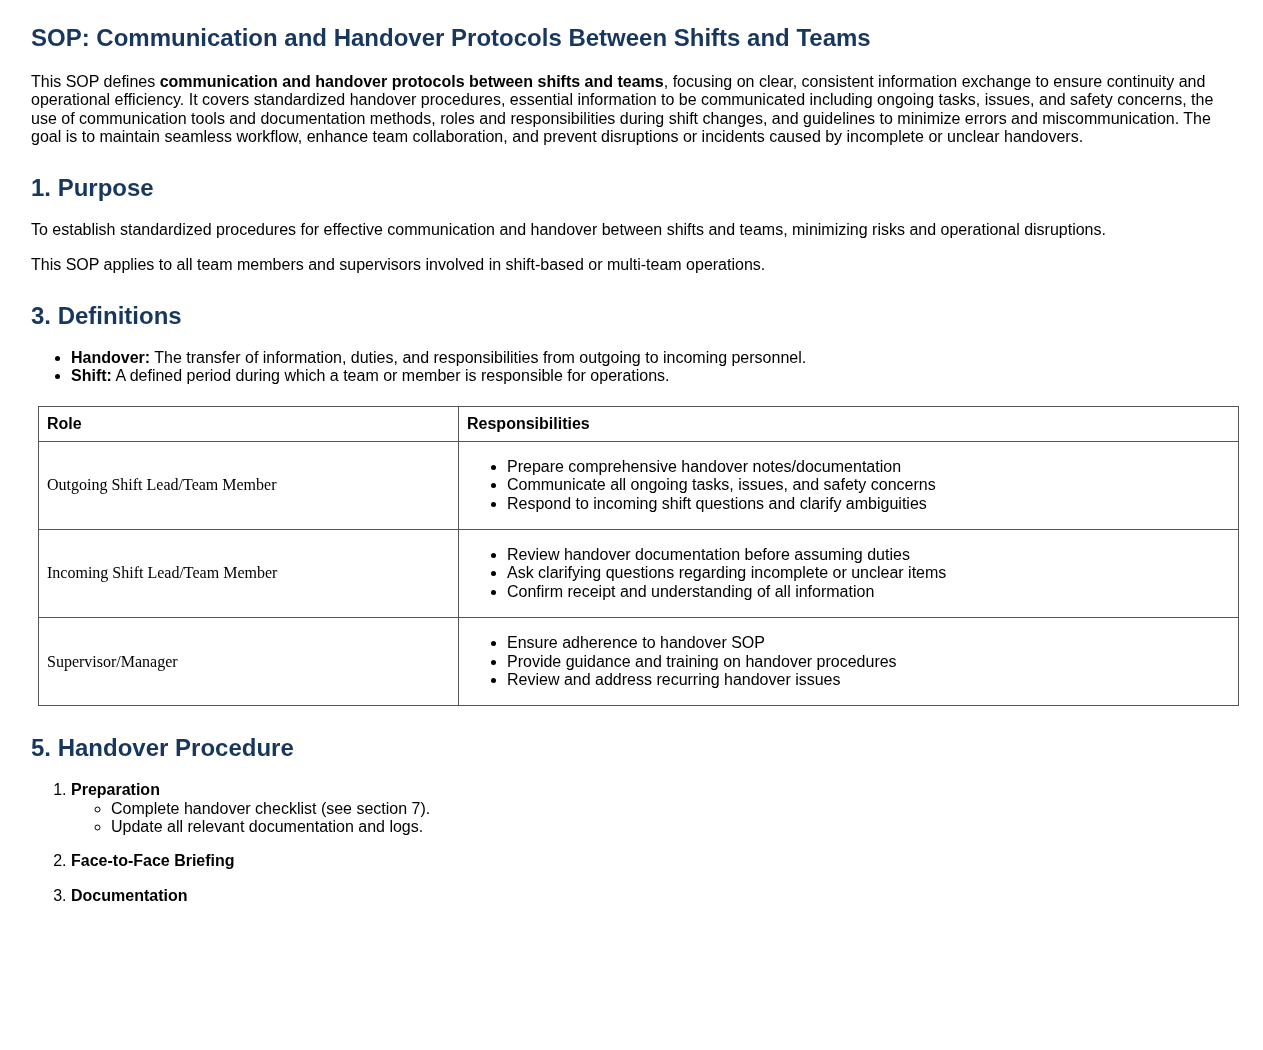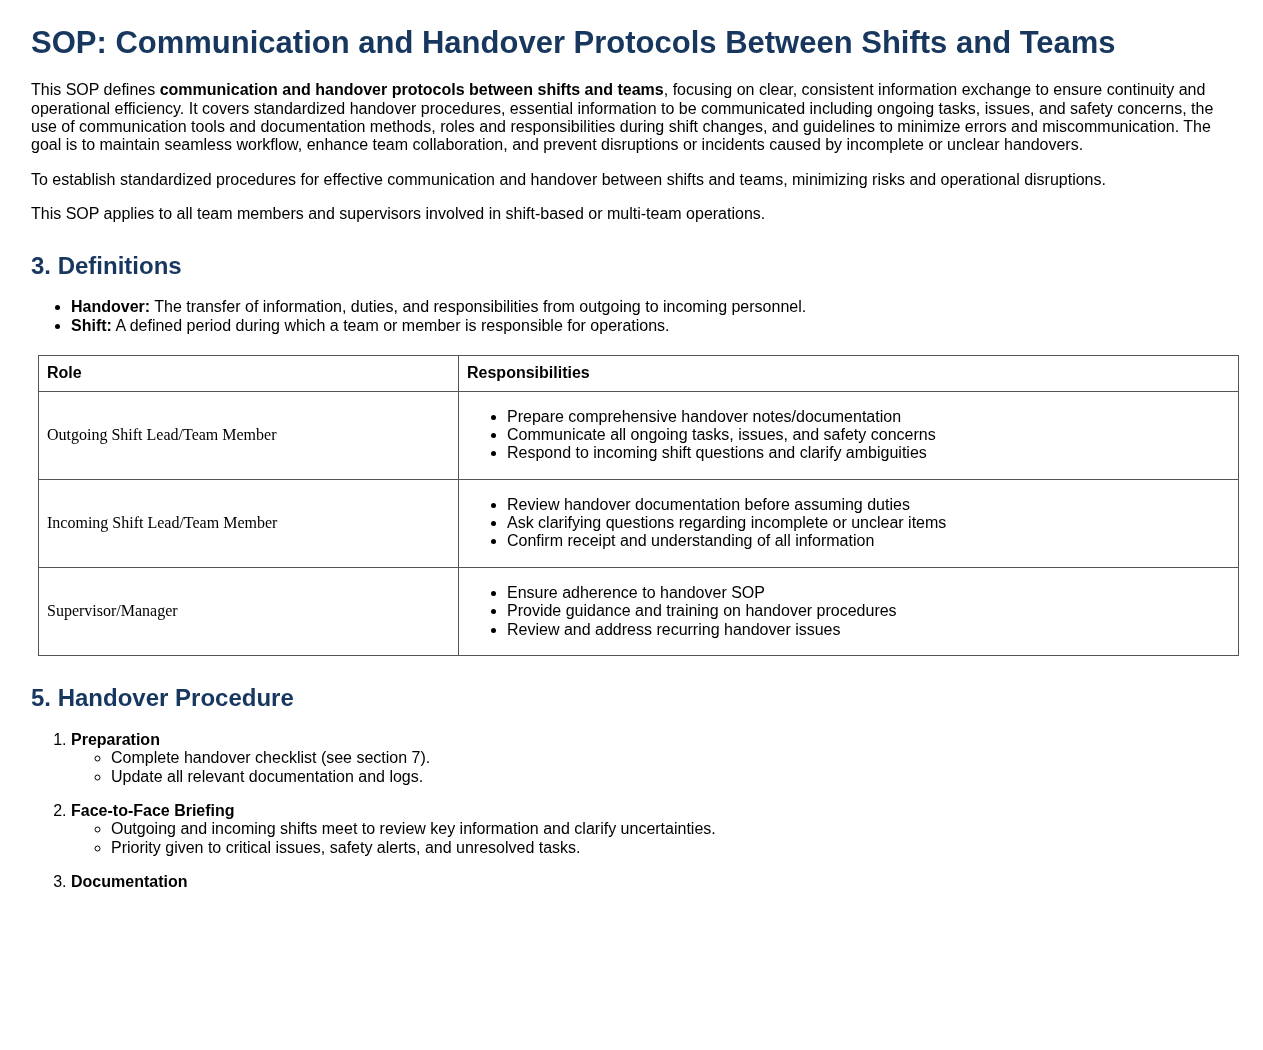--- a/index.html
+++ b/index.html
@@ -11,21 +11,21 @@
     background: #ffffff;
   }
   body {
     font-family: "Liberation Sans", sans-serif;
     font-size: 16px;
     line-height: 1.15;
     color: #000000;
     padding: 24px 31px 0 31px;
   }
   h1 {
-    font-size: 31px;
+    font-size: 24px;
     line-height: 1.2;
     margin: 0 0 20px 0;
     color: var(--heading, #17375e);
     font-weight: bold;
   }
   h2 {
     font-size: 24px;
     line-height: 1.2;
     margin: 28px 0 18px 0;
     color: var(--heading, #17375e);
@@ -70,20 +70,21 @@
 </style>
 </head>
 <body>
 
 <div>
 
   <h1>SOP: Communication and Handover Protocols Between Shifts and Teams</h1>
 
   <p><span>This SOP defines </span><strong>communication and handover protocols between shifts and teams</strong><span>, focusing on clear, consistent information exchange to ensure continuity and operational efficiency. It covers standardized handover procedures, essential information to be communicated including ongoing tasks, issues, and safety concerns, the use of communication tools and documentation methods, roles and responsibilities during shift changes, and guidelines to minimize errors and miscommunication. The goal is to maintain seamless workflow, enhance team collaboration, and prevent disruptions or incidents caused by incomplete or unclear handovers.</span></p>
 
+  <h2>1. Purpose</h2>
   <p>To establish standardized procedures for effective communication and handover between shifts and teams, minimizing risks and operational disruptions.</p>
 
   <p>This SOP applies to all team members and supervisors involved in shift-based or multi-team operations.</p>
 
   <h2>3. Definitions</h2>
   <ul class="def-list">
     <li><strong>Handover:</strong><span> The transfer of information, duties, and responsibilities from outgoing to incoming personnel.</span></li>
     <li><strong>Shift:</strong><span> A defined period during which a team or member is responsible for operations.</span></li>
   </ul>
 
@@ -132,23 +133,19 @@
   <ol class="procedure">
     <li>
       <strong>Preparation</strong>
       <ul class="substeps">
         <li>Complete handover checklist (see section 7).</li>
         <li>Update all relevant documentation and logs.</li>
       </ul>
     </li>
     <li>
       <strong>Face-to-Face Briefing</strong>
-      <ul class="substeps">
-        <li>Outgoing and incoming shifts meet to review key information and clarify uncertainties.</li>
-        <li>Priority given to critical issues, safety alerts, and unresolved tasks.</li>
-      </ul>
     </li>
     <li>
       <strong>Documentation</strong>
     </li>
   </ol>
 
 </div>
 
 </body></html>

